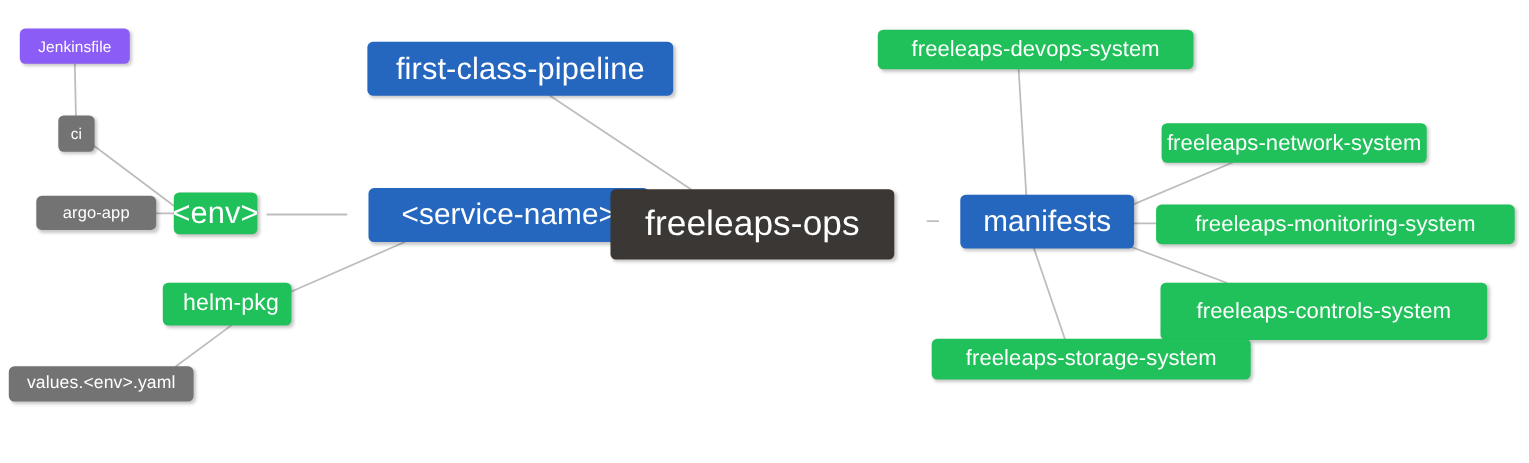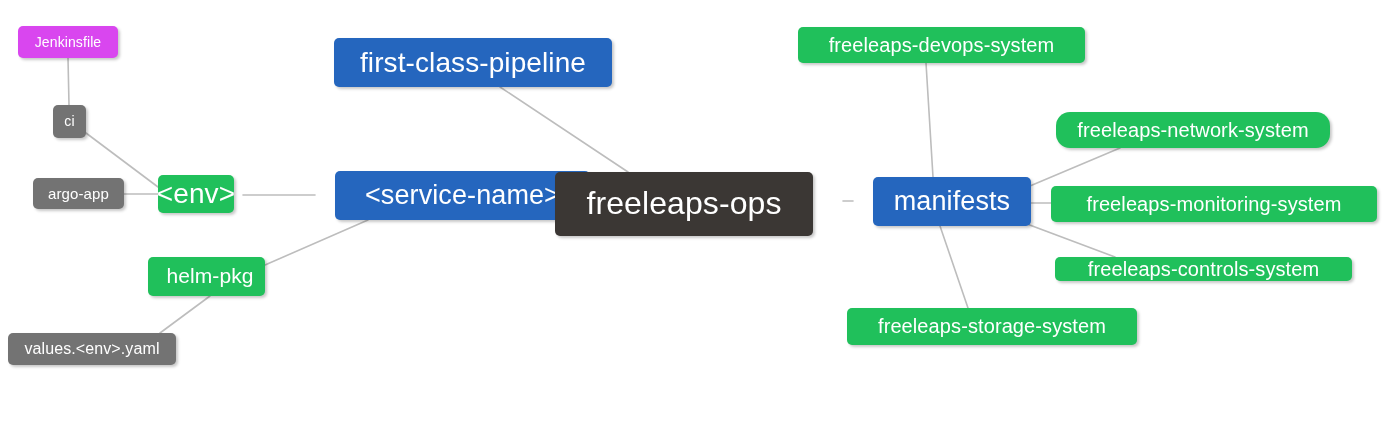--- a/index.html
+++ b/index.html
@@ -38,21 +38,21 @@
     white-space: nowrap;
     letter-spacing: 0.1px;
     box-shadow: 2px 2px 3px rgba(0,0,0,0.22);
     text-align: center;
     line-height: 1.05;
     padding: 0 9px;
   }
   .n-root      { background: #3B3734; }
   .n-blue      { background: #2566BE; margin-left: 20px; }
   .n-green     { background: #20C05B; }
-  .n-orange    { background: #d946ef; }
+  .n-orange    { background: #8b5cf6; }
   .n-red       { background: #737373; }
 </style>
 </head>
 <body>
 
 <div id="mindmap">
   <svg id="edge-layer" viewBox="0 0 1390 421" width="1390" height="421">
       <line x1="68" y1="58" x2="69" y2="105" stroke="#bdbdbd" stroke-width="1.6" stroke-linecap="round"></line>
       <line x1="86" y1="133" x2="158" y2="187" stroke="#bdbdbd" stroke-width="1.6" stroke-linecap="round"></line>
       <line x1="124" y1="194" x2="158" y2="194" stroke="#bdbdbd" stroke-width="1.6" stroke-linecap="round"></line>
@@ -68,21 +68,21 @@
       <line x1="1011" y1="218" x2="1115" y2="257" stroke="#bdbdbd" stroke-width="1.6" stroke-linecap="round"></line>
       <line x1="940" y1="226" x2="968" y2="308" stroke="#bdbdbd" stroke-width="1.6" stroke-linecap="round"></line>
     </svg>
   <div id="node-layer">
       <div class="node n-orange" style="left: 18px; top: 26px; width: 100px; height: 32px; font-size: 14px;">
         <span>Jenkinsfile</span>
       </div>
       <div class="node n-red" style="left: 53px; top: 105px; width: 33px; height: 33px; font-size: 14px;">
         <span>ci</span>
       </div>
-      <div class="node n-red" style="left: 33px; top: 178px; width: 91px; height: 31px; font-size: 15px;">
+      <div class="node n-red" style="left: 33px; top: 178px; width: 109px; height: 31px; font-size: 15px;">
         <span>argo-app</span>
       </div>
       <div class="node n-green" style="left: 158px; top: 175px; width: 76px; height: 38px; font-size: 28px;">
         <span>&lt;env&gt;</span>
       </div>
       <div class="node n-green" style="left: 148px; top: 257px; width: 117px; height: 39px; font-size: 21px; padding-left: 16px;">
         <span>helm-pkg</span>
       </div>
       <div class="node n-red" style="left: 8px; top: 333px; width: 168px; height: 32px; font-size: 16px;">
         <span>values.&lt;env&gt;.yaml</span>
@@ -95,26 +95,26 @@
       </div>
       <div class="node n-root" style="left: 555px; top: 172px; width: 258px; height: 64px; font-size: 32px;">
         <span>freeleaps-ops</span>
       </div>
       <div class="node n-blue" style="left: 853px; top: 177px; width: 158px; height: 49px; font-size: 27px; text-align: center;">
         <span>manifests</span>
       </div>
       <div class="node n-green" style="left: 798px; top: 27px; width: 287px; height: 36px; font-size: 20px;">
         <span>freeleaps-devops-system</span>
       </div>
-      <div class="node n-green" style="left: 1056px; top: 112px; width: 274px; height: 36px; font-size: 20px; border-radius: 14px;">
+      <div class="node n-green" style="left: 1056px; top: 112px; width: 241px; height: 36px; font-size: 20px;">
         <span>freeleaps-network-system</span>
       </div>
       <div class="node n-green" style="left: 1051px; top: 186px; width: 326px; height: 36px; font-size: 20px;">
         <span>freeleaps-monitoring-system</span>
       </div>
-      <div class="node n-green" style="left: 1055px; top: 257px; width: 297px; height: 24px; font-size: 20px;">
+      <div class="node n-green" style="left: 1055px; top: 257px; width: 297px; height: 52px; font-size: 20px;">
         <span>freeleaps-controls-system</span>
       </div>
       <div class="node n-green" style="left: 815px; top: 308px; width: 290px; height: 37px; font-size: 20px; margin-left: 32px;">
         <span>freeleaps-storage-system</span>
       </div>
     </div>
 </div>
 
 </body></html>

